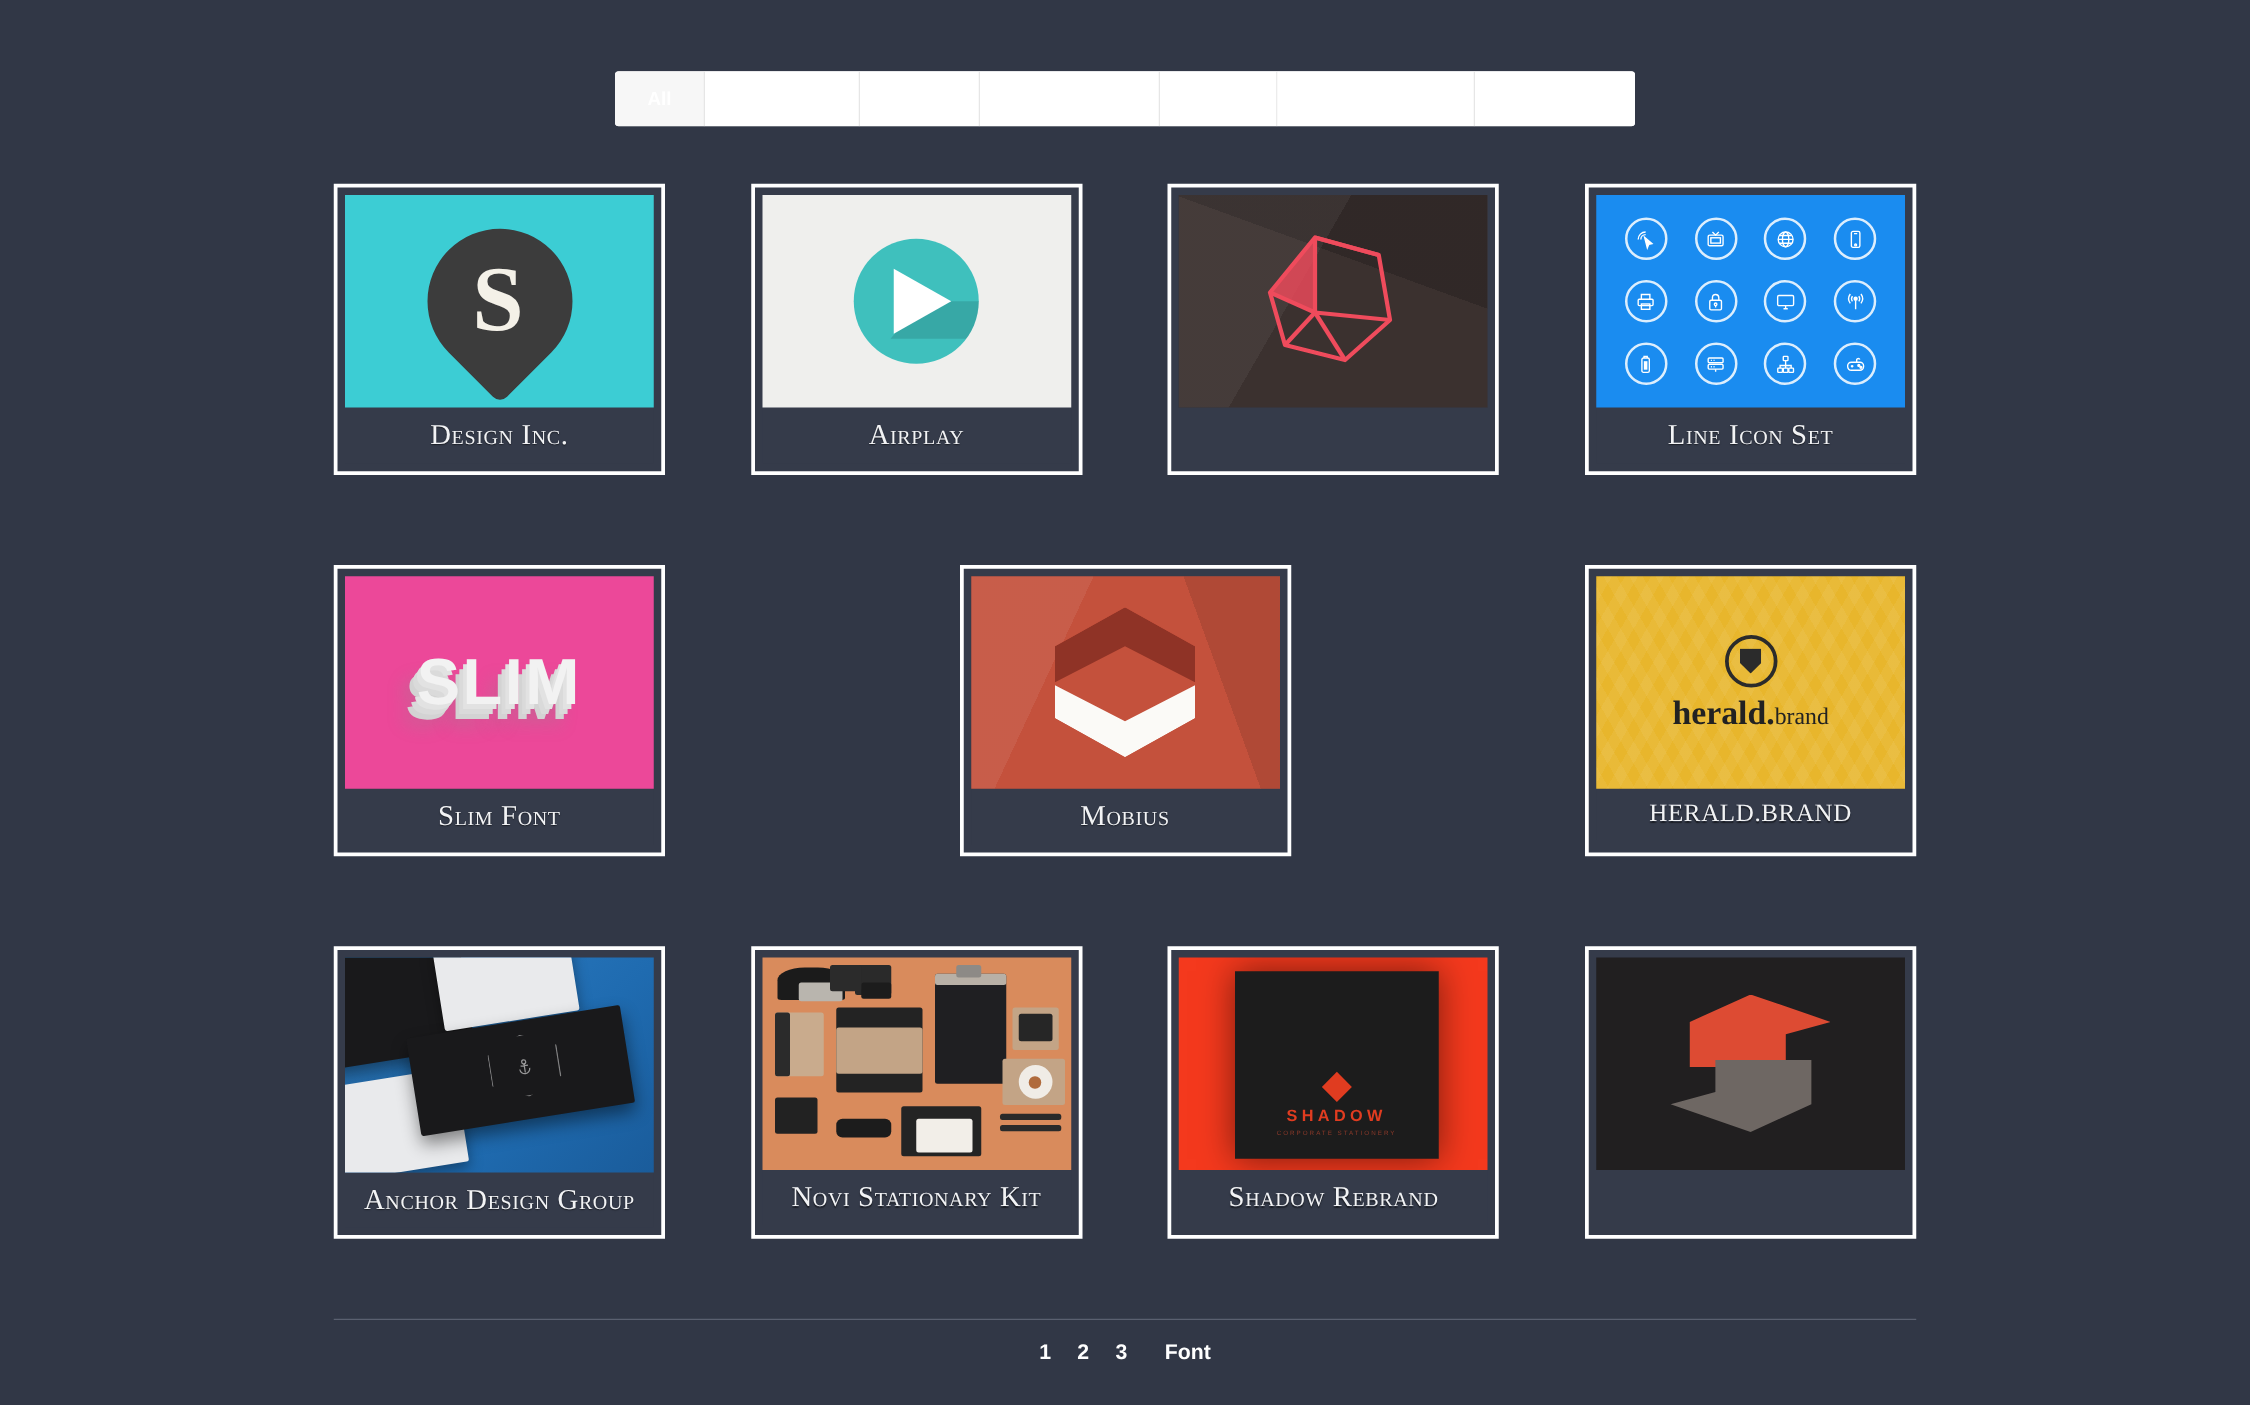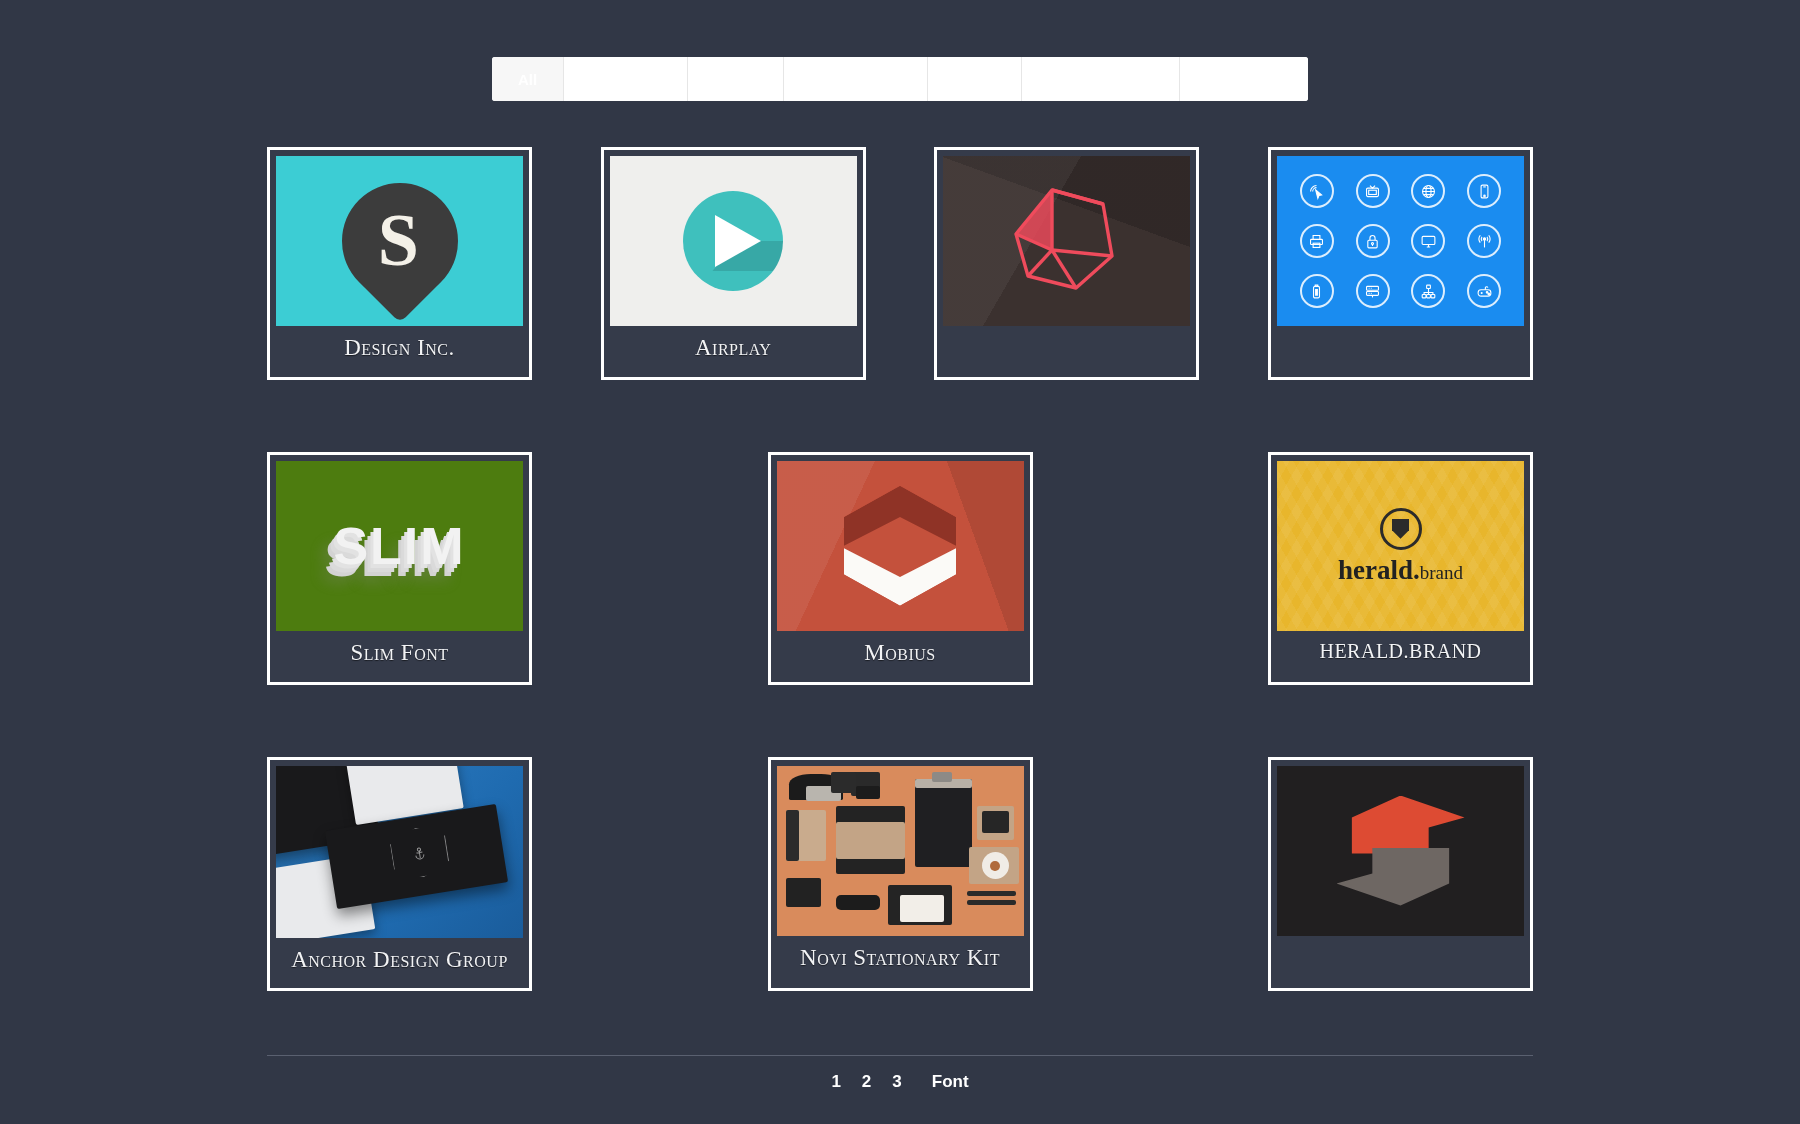--- a/index.html
+++ b/index.html
@@ -158,21 +158,21 @@
     place-items: center;
   }
   .icn {
     width: 34px; height: 34px; border-radius: 50%;
     border: 2px solid rgba(255,255,255,0.85);
     display: flex; align-items: center; justify-content: center;
     color: #ffffff; font-size: 15px; line-height: 1;
   }
 
   
-  .bg-white { background: #4d7c0f; }
+  .bg-white { background: #ec4899; }
   .slim-text {
     font-family: "Liberation Sans", sans-serif;
     font-weight: 700;
     font-size: 52px;
     letter-spacing: 2px;
     color: #f2f2f2;
     text-shadow: -3px 4px 0 #e2e2e2, -6px 8px 0 #dadada,
                  -9px 12px 0 #d3d3d3, -13px 17px 14px rgba(140,140,140,0.45);
   }
 
@@ -471,20 +471,21 @@
                 <svg width="17" height="17" viewBox="0 0 20 20" fill="none" stroke="#fff" stroke-width="1.3">
                   <rect x="2.5" y="8" width="15" height="7.5" rx="3.4"></rect>
                   <path d="M5.5 11.8h2.4M6.7 10.6v2.4"></path>
                     <circle cx="13" cy="11" r="0.9" fill="#fff"></circle>
                   <circle cx="15" cy="12.8" r="0.9" fill="#fff"></circle>
                     <path d="M11 8V5.5a1.6 1.6 0 0 1 3 0"></path>
                 </svg>
               </div>
             </div>
           </div>
+          <div class="card-title">Line Icon Set</div>
         </div>
       </div>
 
     </div>
 
     <div class="row">
 
       <div class="card">
         <div class="card-inner">
           <div class="thumb bg-white">
@@ -582,20 +583,34 @@
             <div class="novi-obj" style="left:22%; top:4%;  width:10%; height:12%; background:#2b2b2b;"></div>
             <div class="novi-obj" style="left:4%;  top:66%; width:14%; height:17%; background:#222222;"></div>
             <div class="novi-obj" style="left:24%; top:76%; width:18%; height:9%;  background:#1c1c1c; border-radius:5px;"></div>
             <div class="novi-obj" style="left:45%; top:70%; width:26%; height:24%; background:#242424;"></div>
             <div class="novi-obj" style="left:50%; top:76%; width:18%; height:16%; background:#f2eee8;"></div>
           </div>
           <div class="card-title">Novi Stationary Kit</div>
         </div>
       </div>
 
+      <div class="card">
+        <div class="card-inner">
+          <div class="thumb bg-red">
+            <div class="book">
+              <div class="book-logo">
+                <div class="book-diamond"></div>
+                <div class="book-name">SHADOW</div>
+                <div class="book-sub">CORPORATE STATIONERY</div>
+              </div>
+            </div>
+          </div>
+          <div class="card-title">Shadow Rebrand</div>
+        </div>
+      </div>
 
       <div class="card">
         <div class="card-inner">
           <div class="thumb bg-dark">
             <div class="ctr">
               <div class="summit">
                 <div class="summit-top"></div>
                 <div class="summit-bot"></div>
               </div>
             </div>

